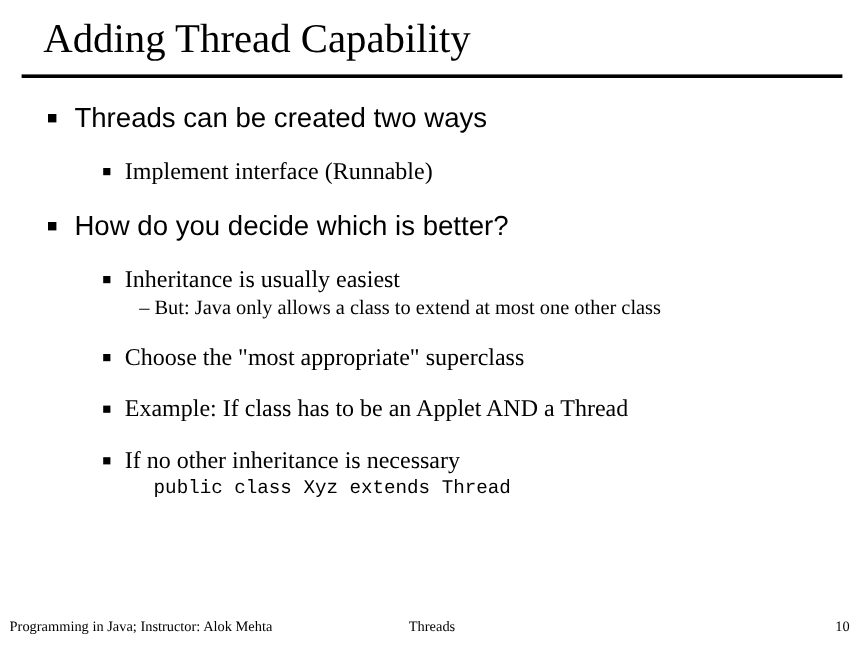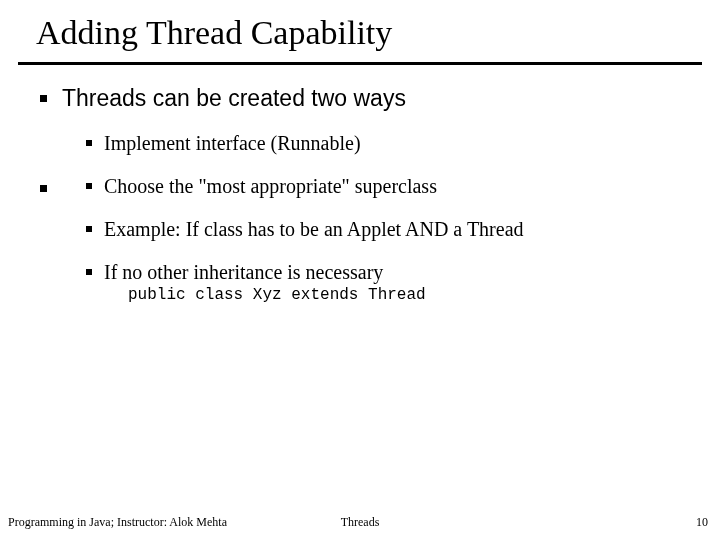--- a/index.html
+++ b/index.html
@@ -120,21 +120,26 @@
 
   <div class="body">
     <ul class="level1">
       <li>
         <span>Threads can be created two ways</span>
         <ul class="level2">
           <li>Implement interface (Runnable)</li>
         </ul>
       </li>
       <li>
+        <span>How do you decide which is better?</span>
         <ul class="level2">
+          <li>
+            <span>Inheritance is usually easiest</span>
+            <div class="sub-dash">– But: Java only allows a class to extend at most one other class</div>
+          </li>
           <li>Choose the "most appropriate" superclass</li>
           <li>
             <span>Example: If class has to be an Applet AND a Thread</span>
           </li>
           <li>
             <span>If no other inheritance is necessary</span>
             <div class="code-line">public class Xyz extends Thread</div>
           </li>
         </ul>
       </li>

